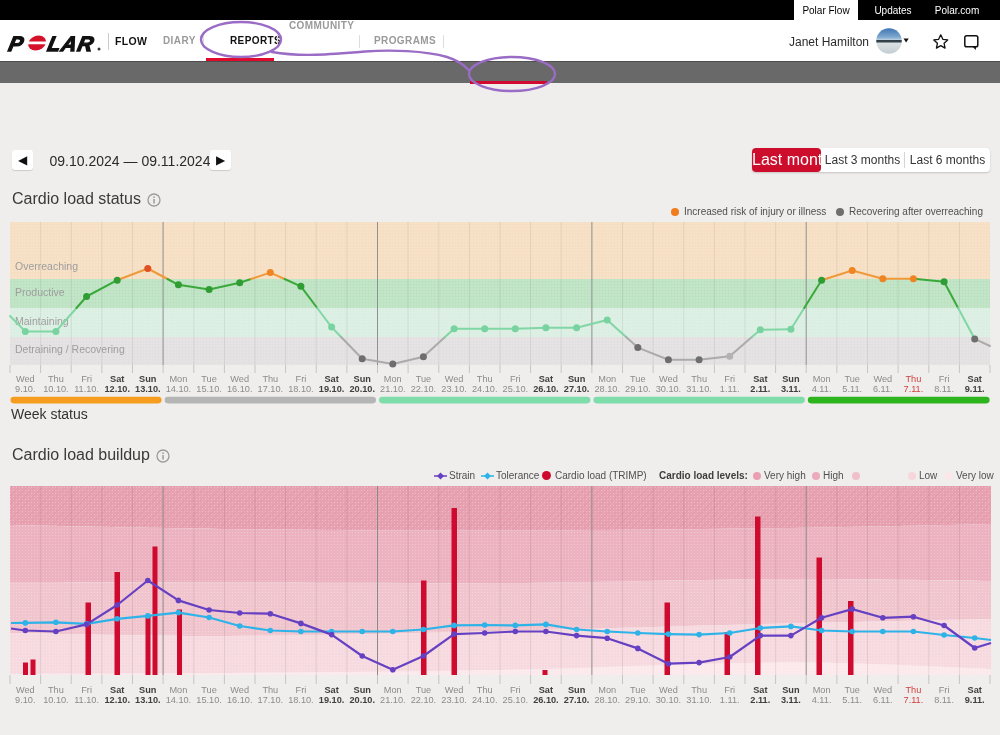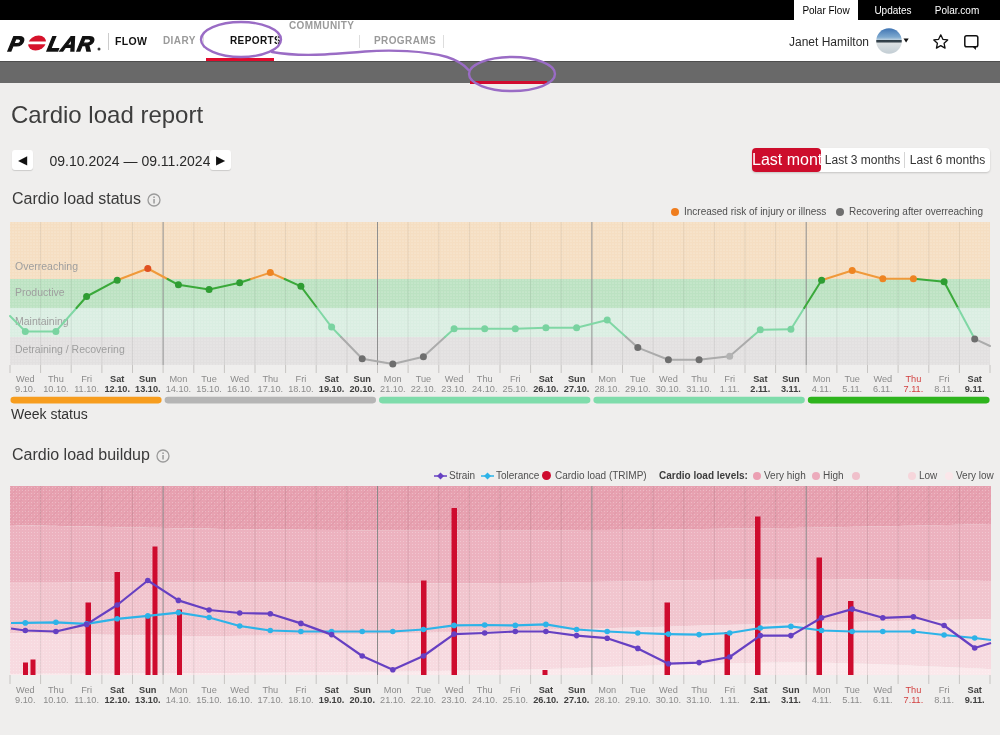--- a/index.html
+++ b/index.html
@@ -63,21 +63,20 @@
 
 <div class="abs" style="left:0;top:61px;width:1000px;height:22px;background:#696969;border-top:1px solid #4e4e4e;"></div>
 <div class="abs" style="left:470px;top:81px;width:77px;height:3px;background:#d10b2f;"></div>
 
 <svg class="abs" style="left:0;top:0;z-index:30;" width="1000" height="110" viewBox="0 0 1000 110">
   <ellipse cx="241" cy="39.5" rx="40" ry="17.5" fill="none" stroke="#9a6cc5" stroke-width="2.4"></ellipse>
   <ellipse cx="512" cy="74" rx="43" ry="17" fill="none" stroke="#9a6cc5" stroke-width="2.4"></ellipse>
   <path d="M272 52 C300 57 330 54.5 365 51.5 C390 49.6 425 50.5 447 57 C458 60.5 464 64.5 468.5 70" fill="none" stroke="#9a6cc5" stroke-width="2.4" stroke-linecap="round"></path>
 </svg>
 
-<div class="abs" style="left:11px;top:101px;font-size:24px;color:#3d3d3d;">Cardio load report</div>
 
 <div class="abs" style="left:12px;top:150px;width:21px;height:20px;background:#fff;border-radius:3px;box-shadow:0 1px 1px rgba(0,0,0,0.15);text-align:center;line-height:20px;font-size:12px;color:#111;">◀</div>
 <div class="abs" style="left:48px;top:153px;width:164px;text-align:center;font-size:14px;color:#2a2a2a;white-space:nowrap;">09.10.2024 — 09.11.2024</div>
 <div class="abs" style="left:210px;top:150px;width:21px;height:20px;background:#fff;border-radius:3px;box-shadow:0 1px 1px rgba(0,0,0,0.15);text-align:center;line-height:20px;font-size:12px;color:#111;">▶</div>
 
 <div class="abs" style="left:752px;top:148px;width:238px;height:24px;background:#fff;border-radius:4px;box-shadow:0 1px 2px rgba(0,0,0,0.18);"></div>
 <div class="abs" style="left:752px;top:148px;width:69px;height:24px;background:#cd0d2c;border-radius:4px;color:#fff;font-size:16px;text-align:center;line-height:24px;white-space:nowrap;">Last month</div>
 <div class="abs" style="left:821px;top:148px;width:83px;height:24px;color:#333;font-size:12px;text-align:center;line-height:24px;white-space:nowrap;">Last 3 months</div>
 <div class="abs" style="left:904px;top:152px;width:1px;height:16px;background:#d5d5d5;"></div>
 <div class="abs" style="left:905px;top:148px;width:85px;height:24px;color:#333;font-size:12px;text-align:center;line-height:24px;white-space:nowrap;">Last 6 months</div>

